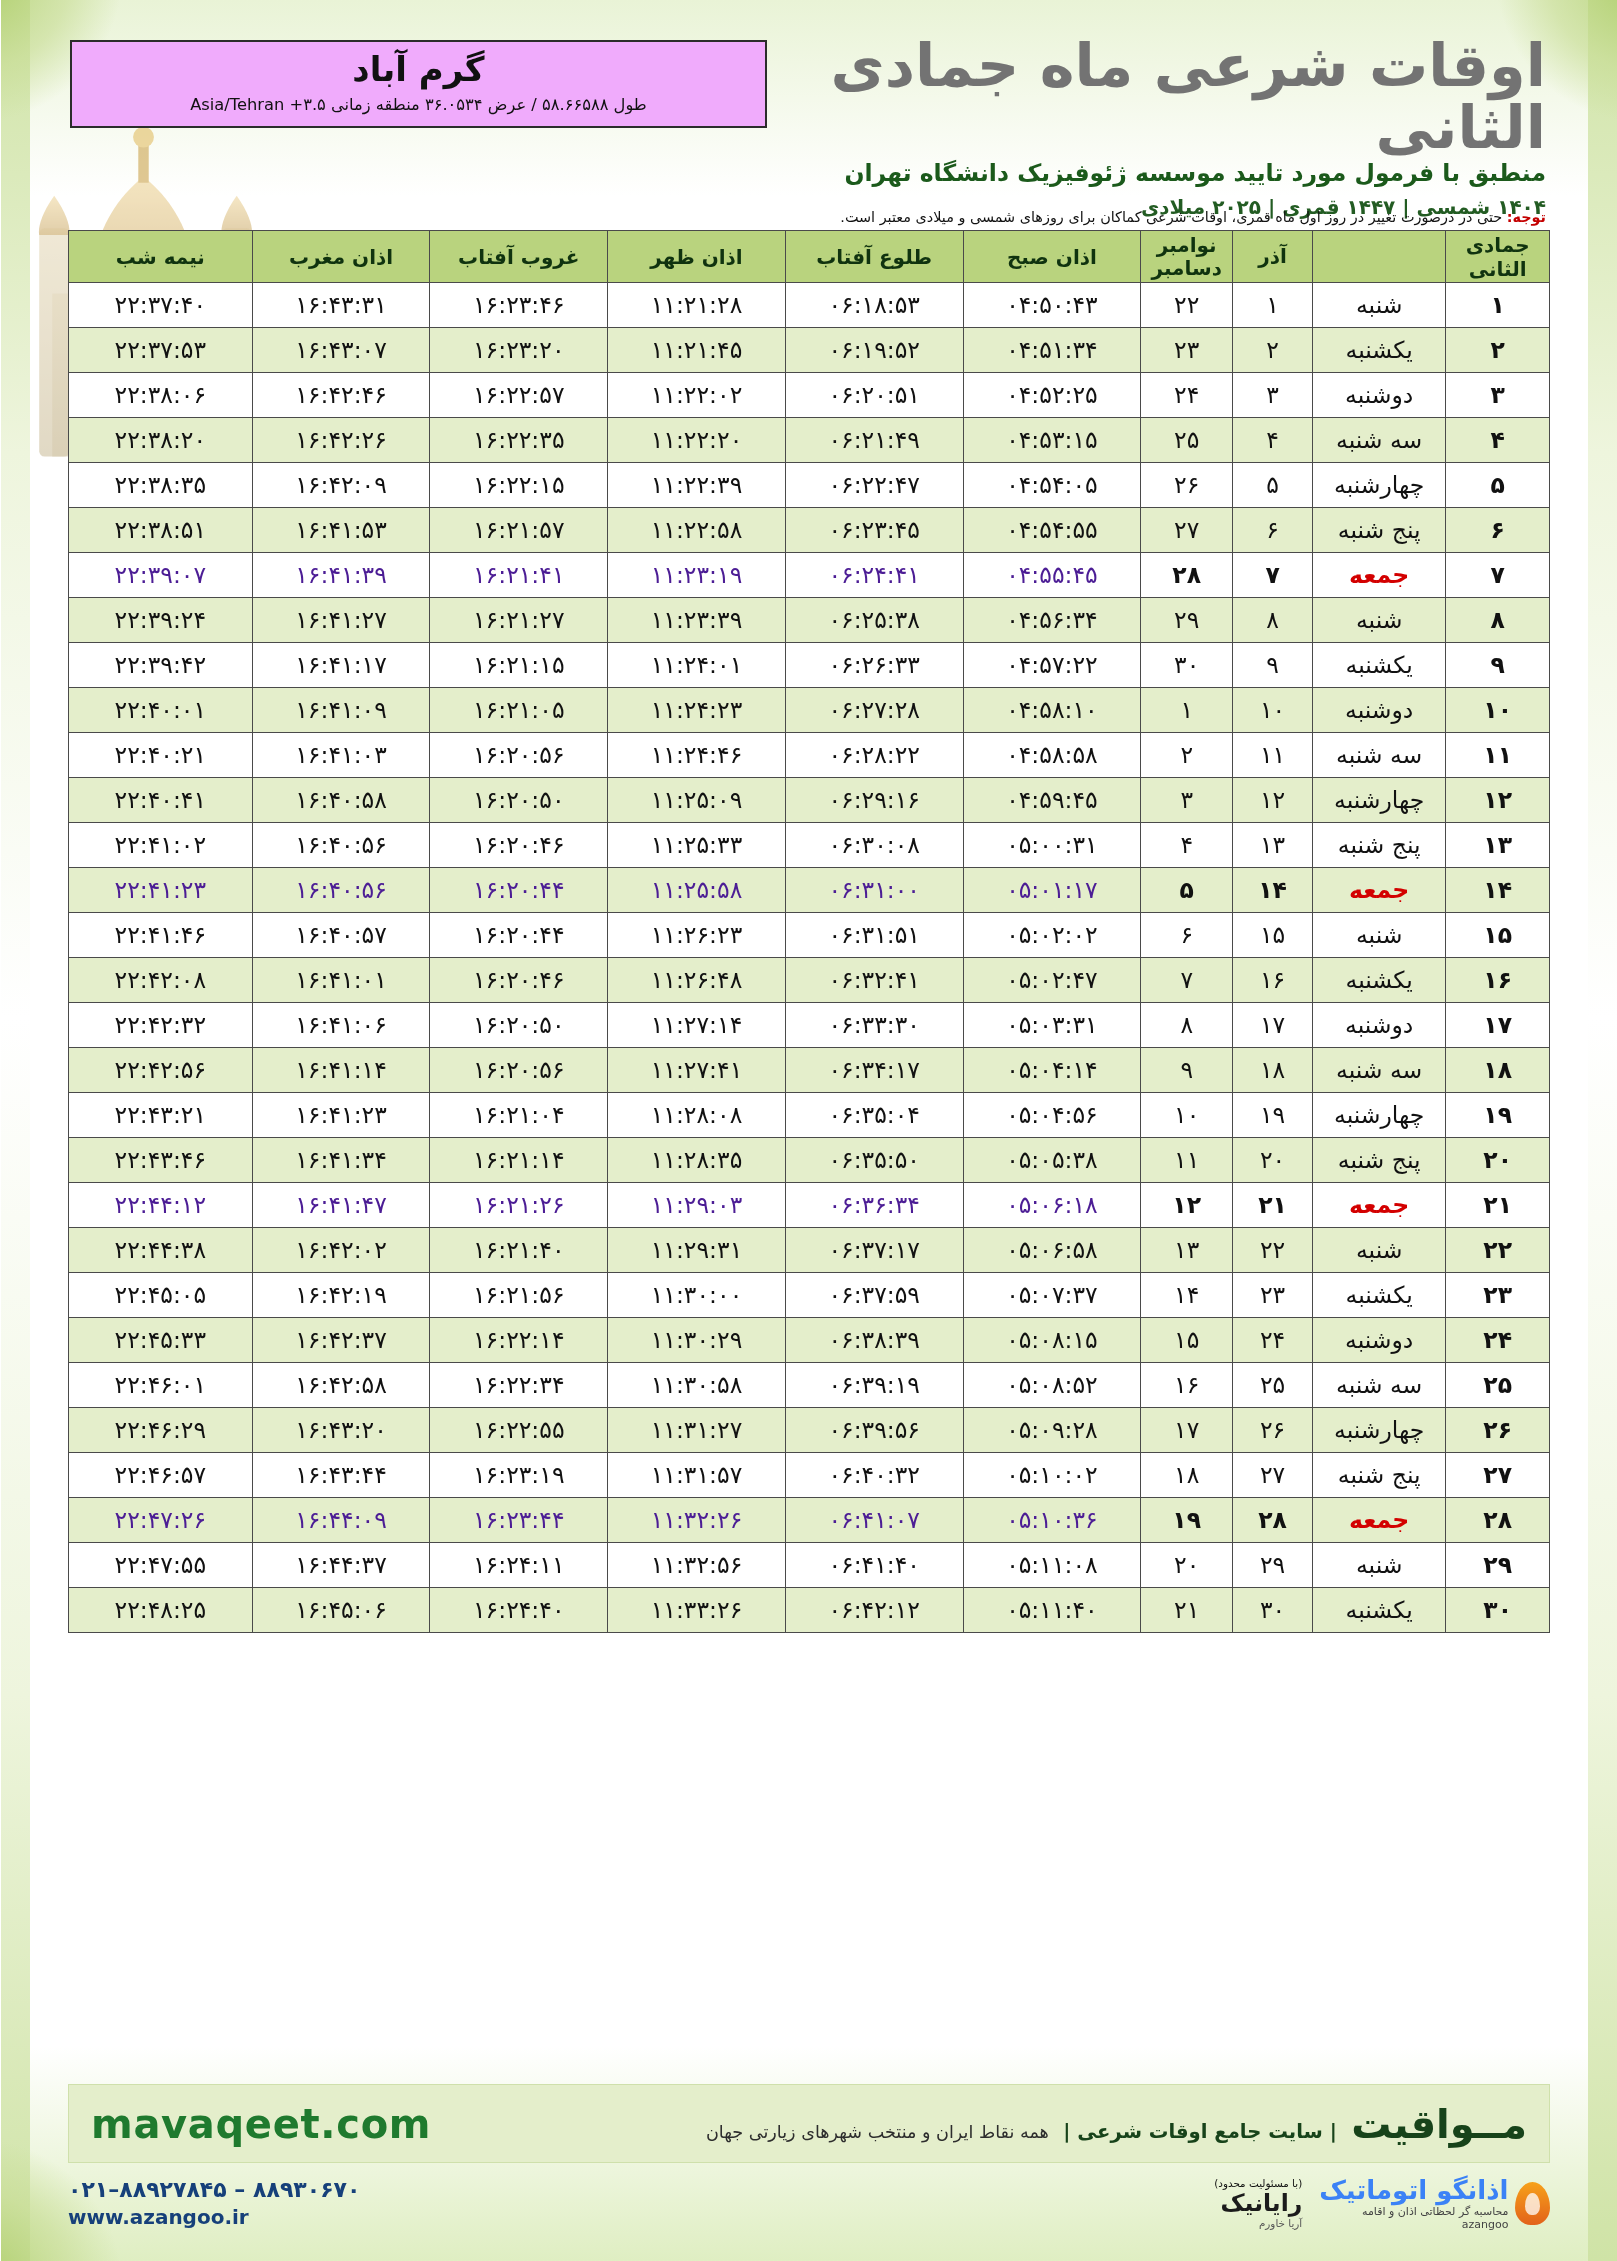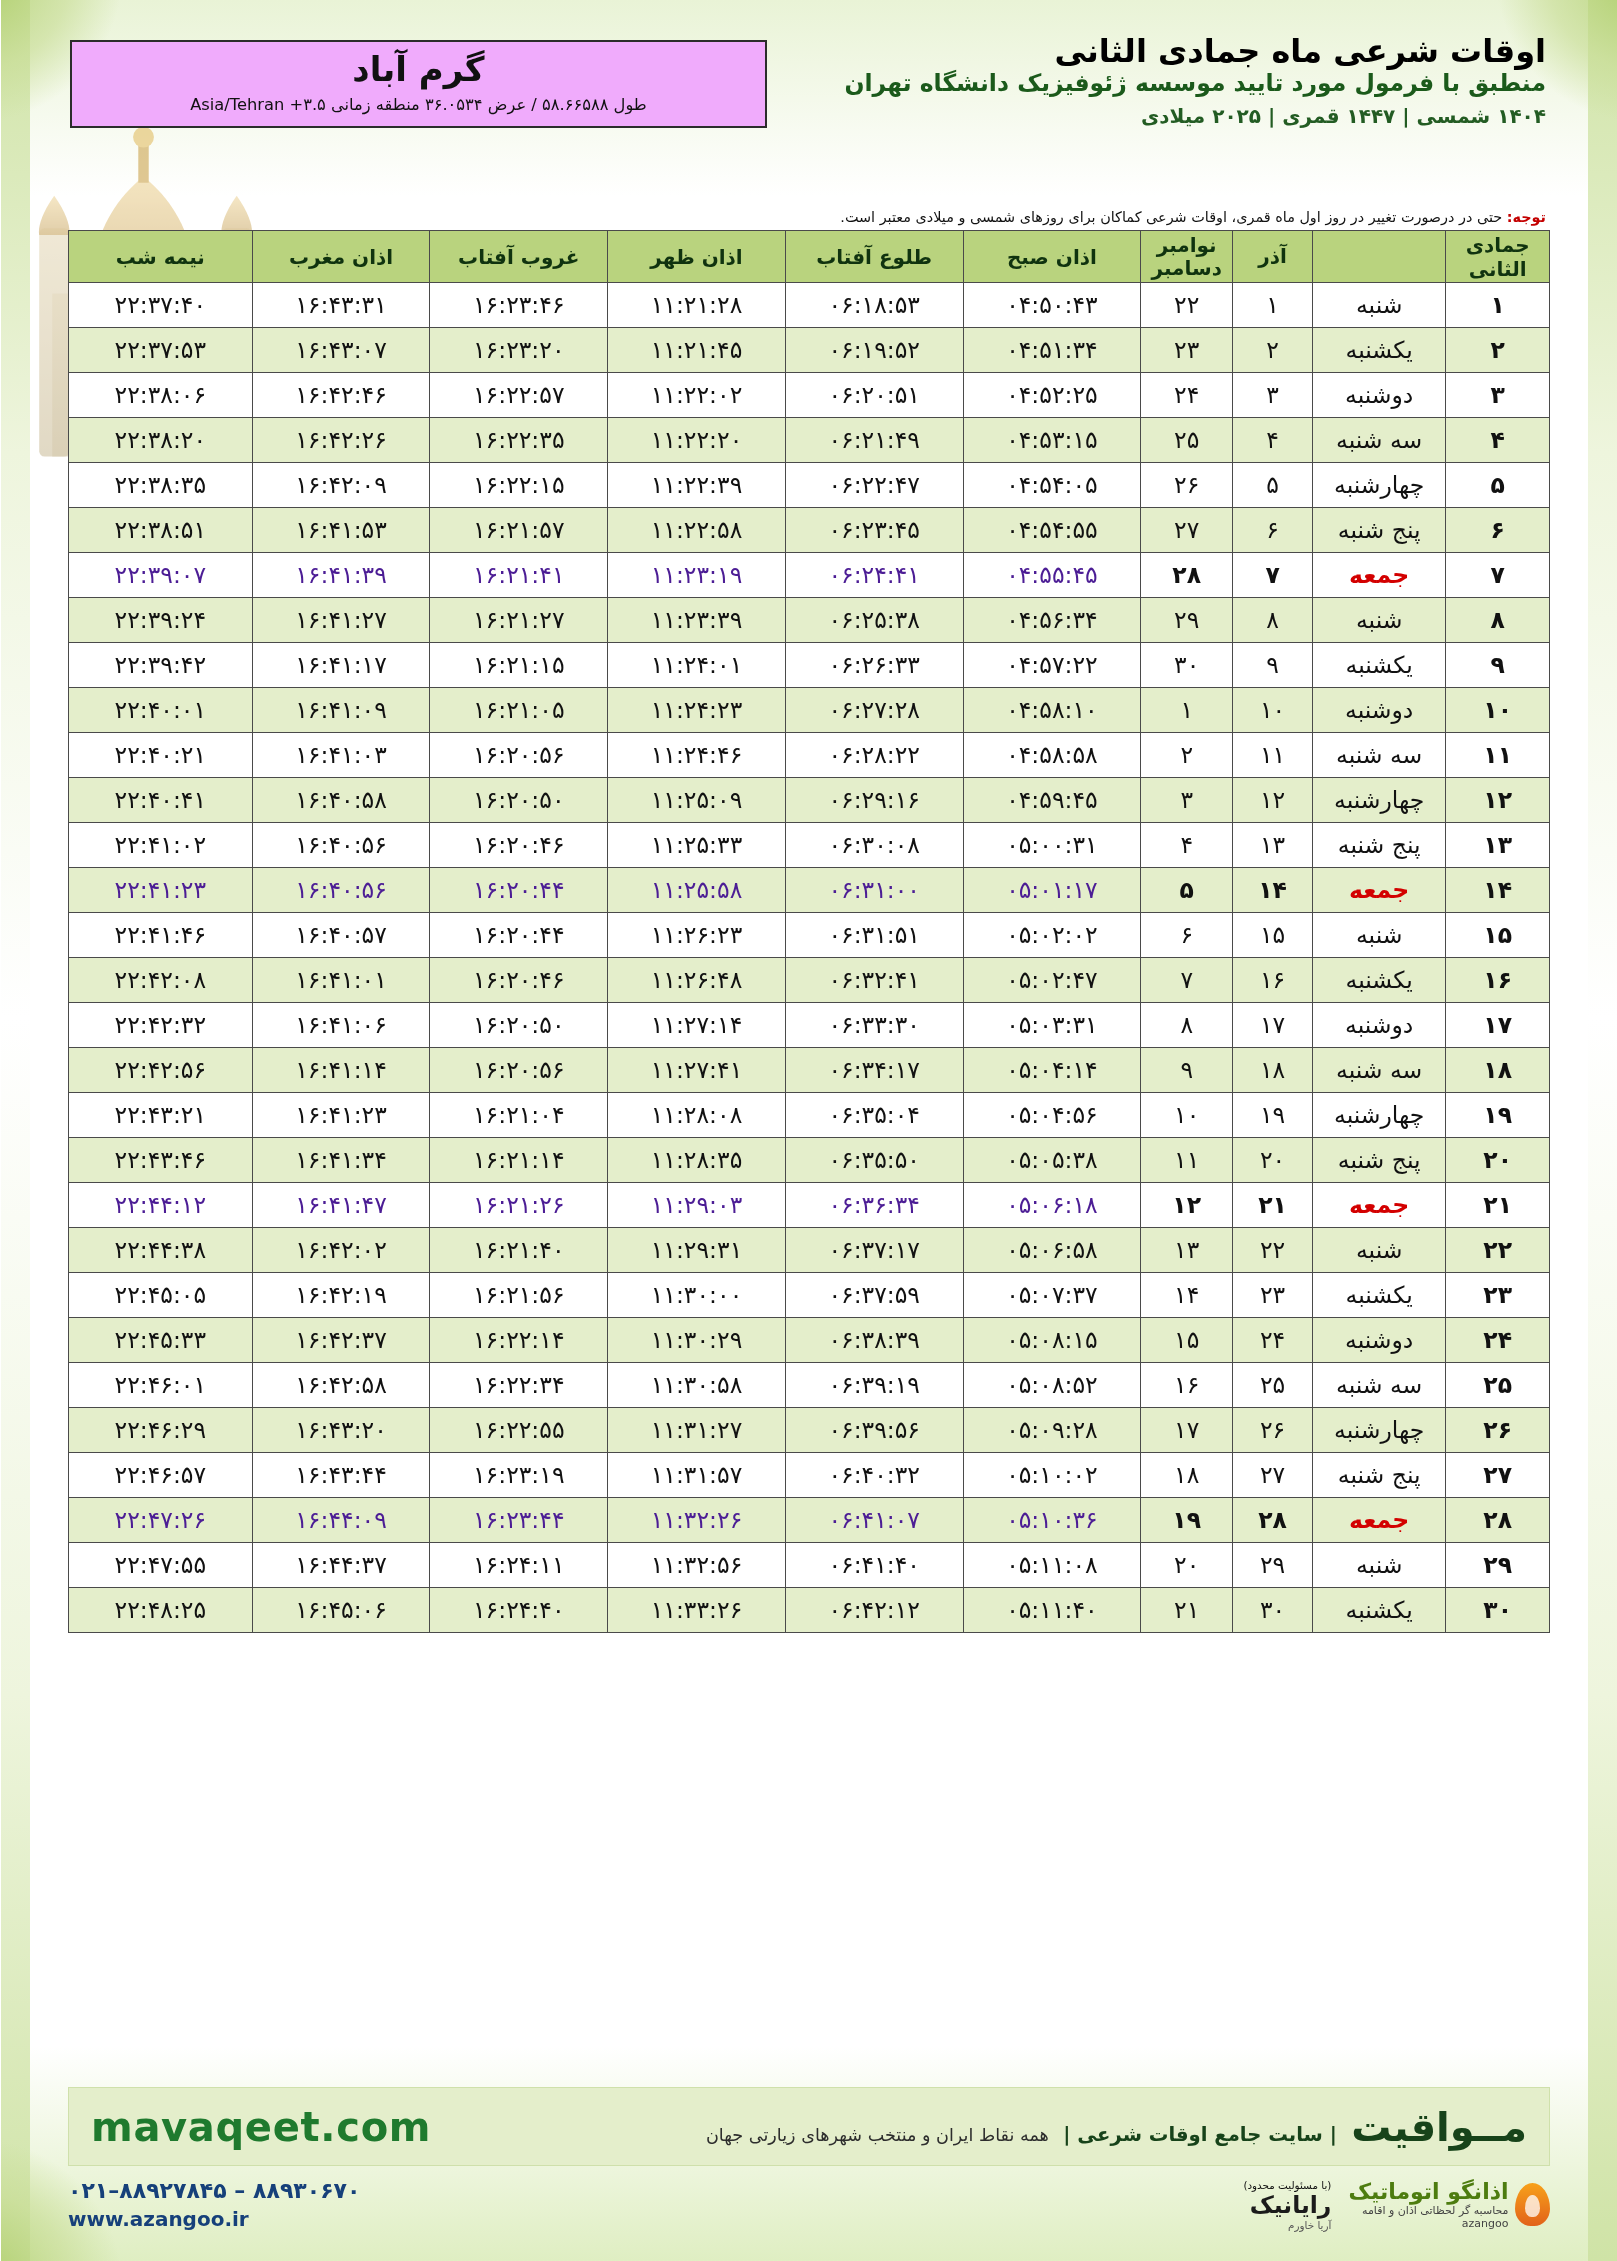--- a/index.html
+++ b/index.html
@@ -70,23 +70,23 @@
   
   .header {
     position: absolute;
     top: 35px;
     right: 72px;
     width: 816px;
     text-align: right;
     z-index: 5;
   }
   .header .h-title {
-    font-size: 32px;
-    font-weight: bold;
-    color: #000000;
+    font-size: 59px;
+    font-weight: bold;
+    color: #737373;
     line-height: 1.05;
     letter-spacing: -0.7px;
   }
   .header .h-sub {
     margin-top: 0;
     font-size: 23.5px;
     font-weight: bold;
     color: #1b5a1b;
   }
   .header .h-dates {
@@ -280,21 +280,21 @@
     content: "";
     position: absolute;
     left: 10.4px; top: 11.7px;
     width: 14.4px; height: 22px;
     background: #fff;
     border-radius: 50% 50% 45% 45% / 60% 60% 40% 40%;
     opacity: .75;
   }
   .logo-azangoo .lz-txt { text-align: right; }
   .logo-azangoo .lz-main {
-    font-size: 22px; font-weight: bold; color: #4d7c0f;
+    font-size: 26px; font-weight: bold; color: #3b82f6;
   }
   .logo-azangoo .lz-sub {
     font-size: 11px; color: #444;
   }
   .logo-rayanic { text-align: right; }
   .logo-rayanic .lr-main {
     font-size: 23.5px; font-weight: bold; color: #1b1b1b;
   }
   .logo-rayanic .lr-sub {
     font-size: 10.4px; color: #555;

